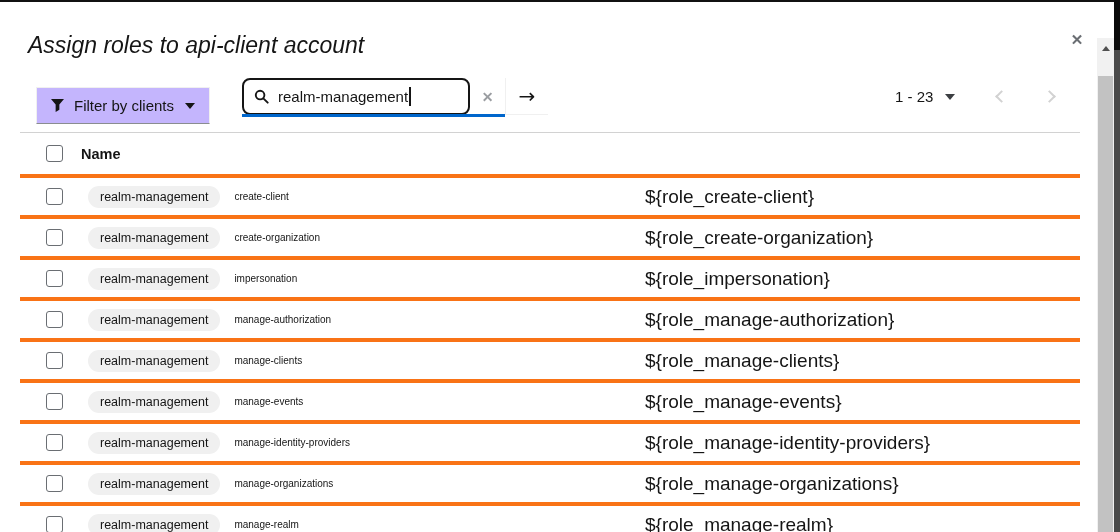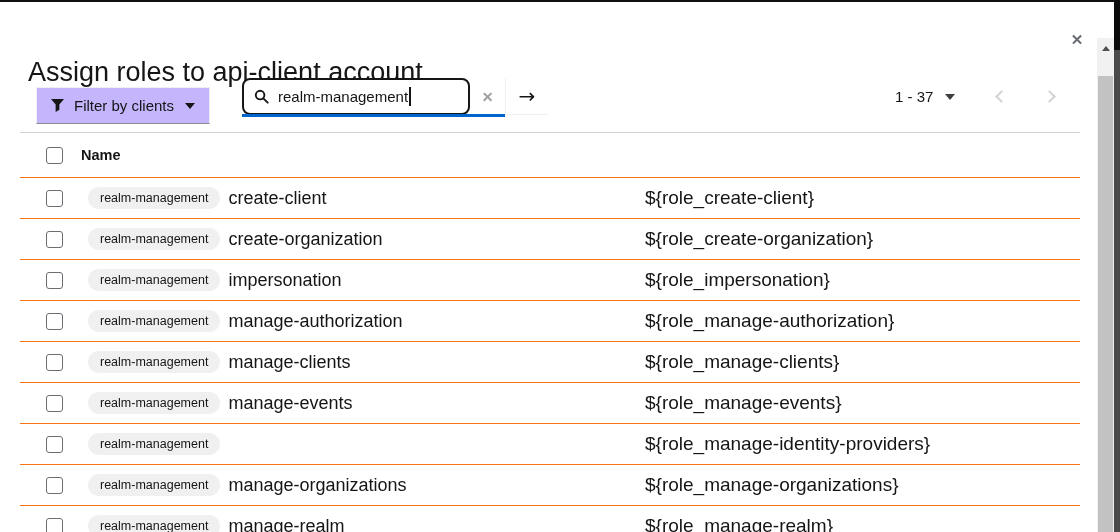--- a/index.html
+++ b/index.html
@@ -20,21 +20,21 @@
 
   
   .scrollbar { right:6px; top:38px; width:17px; height:494px; background:#f1f1f1; }
   .scroll-up-btn { position:absolute; top:0; left:0; width:17px; height:20px;
     display:flex; align-items:center; justify-content:center; background:#f1f1f1; }
   .scroll-up-arrow { width:0; height:0; border-left:4px solid transparent;
     border-right:4px solid transparent; border-bottom:5px solid #505050; }
   .scroll-thumb { position:absolute; top:38px; left:1px; width:15px; bottom:0; background:#c2c2c2; }
 
   
-  .modal-title { left:28px; top:40px; font-size:27px; line-height:28px; font-weight:500; }
+  .modal-title { left:28px; top:16px; font-size:23px; line-height:28px; font-weight:500;font-style:italic; }
   .close-btn { left:1066px; top:29px; width:22px; height:22px; border:none; background:none;
     color:#6a6e73; font-size:15px; font-weight:700; cursor:pointer;
     display:flex; align-items:center; justify-content:center; padding:0;
     font-family:"Liberation Sans", sans-serif; }
 
   
   .filter-toggle { left:36px; top:87px; width:174px; height:37px; background:#c4b5fd;
     border:1px solid #f0f0f0; border-bottom:1px solid #8a8d90;
     display:flex; align-items:center; padding:0 14px; cursor:pointer; }
   .filter-label { font-size:15px; margin-left:10px; }
@@ -63,30 +63,30 @@
     display:flex; align-items:center; justify-content:center; padding:0; }
   .prev-btn { margin-left:32px; }
   .next-btn { margin-left:20px; }
   .chev { width:9px; height:9px; border-top:2px solid #d2d2d2; border-right:2px solid #d2d2d2; }
   .chev-left  { transform:rotate(-135deg); }
   .chev-right { transform:rotate(45deg); }
 
   
   .roles-table { left:20px; top:132px; width:1060px; }
   .t-row { display:grid; grid-template-columns:61px 564px 1fr; align-items:center;
-    border-bottom:1px solid #f97316; }
+    border-bottom:4px solid #f97316; }
   .t-head { height:46px; border-top:1px solid #d2d2d2; font-weight:700; }
   .t-body-row { height:41px; }
   .t-head .col-label { font-size:14.5px; }
   .checkbox { width:17px; height:17px; margin-left:26px; background:#fff;
     border:1px solid #6a6e73; border-radius:3px; cursor:pointer; }
   .name-cell { display:flex; align-items:center; }
   .client-badge { margin-left:7px; background:#f0f0f0; border-radius:12px;
     padding:4px 12px; font-size:12.5px; line-height:14px; white-space:nowrap; }
-  .role-name { margin-left:8px; font-size:18px; white-space:nowrap; }
+  .role-name { margin-left:14px; font-size:10px; white-space:nowrap; }
   .role-desc { font-size:19px; white-space:nowrap; }
 </style>
 </head>
 <body>
 
 <div class="abs backdrop-top"></div>
 <div class="abs backdrop-right-top"></div>
 <div class="abs backdrop-right"></div>
 
 <div class="abs scrollbar">
@@ -115,21 +115,21 @@
     </svg>
     <span class="search-value">realm-management</span>
     <span class="text-cursor"></span>
   </div>
   <button class="clear-btn">✕</button>
   <button class="submit-btn">→</button>
 </div>
 <div class="abs search-focus-bar"></div>
 
 <div class="abs pagination">
-  <span class="page-range">1 - 37</span>
+  <span class="page-range">1 - 23</span>
   <span class="caret-down"></span>
   <button class="page-nav-btn prev-btn">
     <span class="chev chev-left"></span>
   </button>
   <button class="page-nav-btn next-btn">
     <span class="chev chev-right"></span>
   </button>
 </div>
 
 <div class="abs roles-table">
@@ -205,20 +205,21 @@
     </div>
     <div class="role-desc">${role_manage-events}</div>
   </div>
 
   <div class="t-row t-body-row">
     <div>
       <div class="checkbox"></div>
     </div>
     <div class="name-cell">
       <span class="client-badge">realm-management</span>
+      <span class="role-name">manage-identity-providers</span>
     </div>
     <div class="role-desc">${role_manage-identity-providers}</div>
   </div>
 
   <div class="t-row t-body-row">
     <div>
       <div class="checkbox"></div>
     </div>
     <div class="name-cell">
       <span class="client-badge">realm-management</span>

